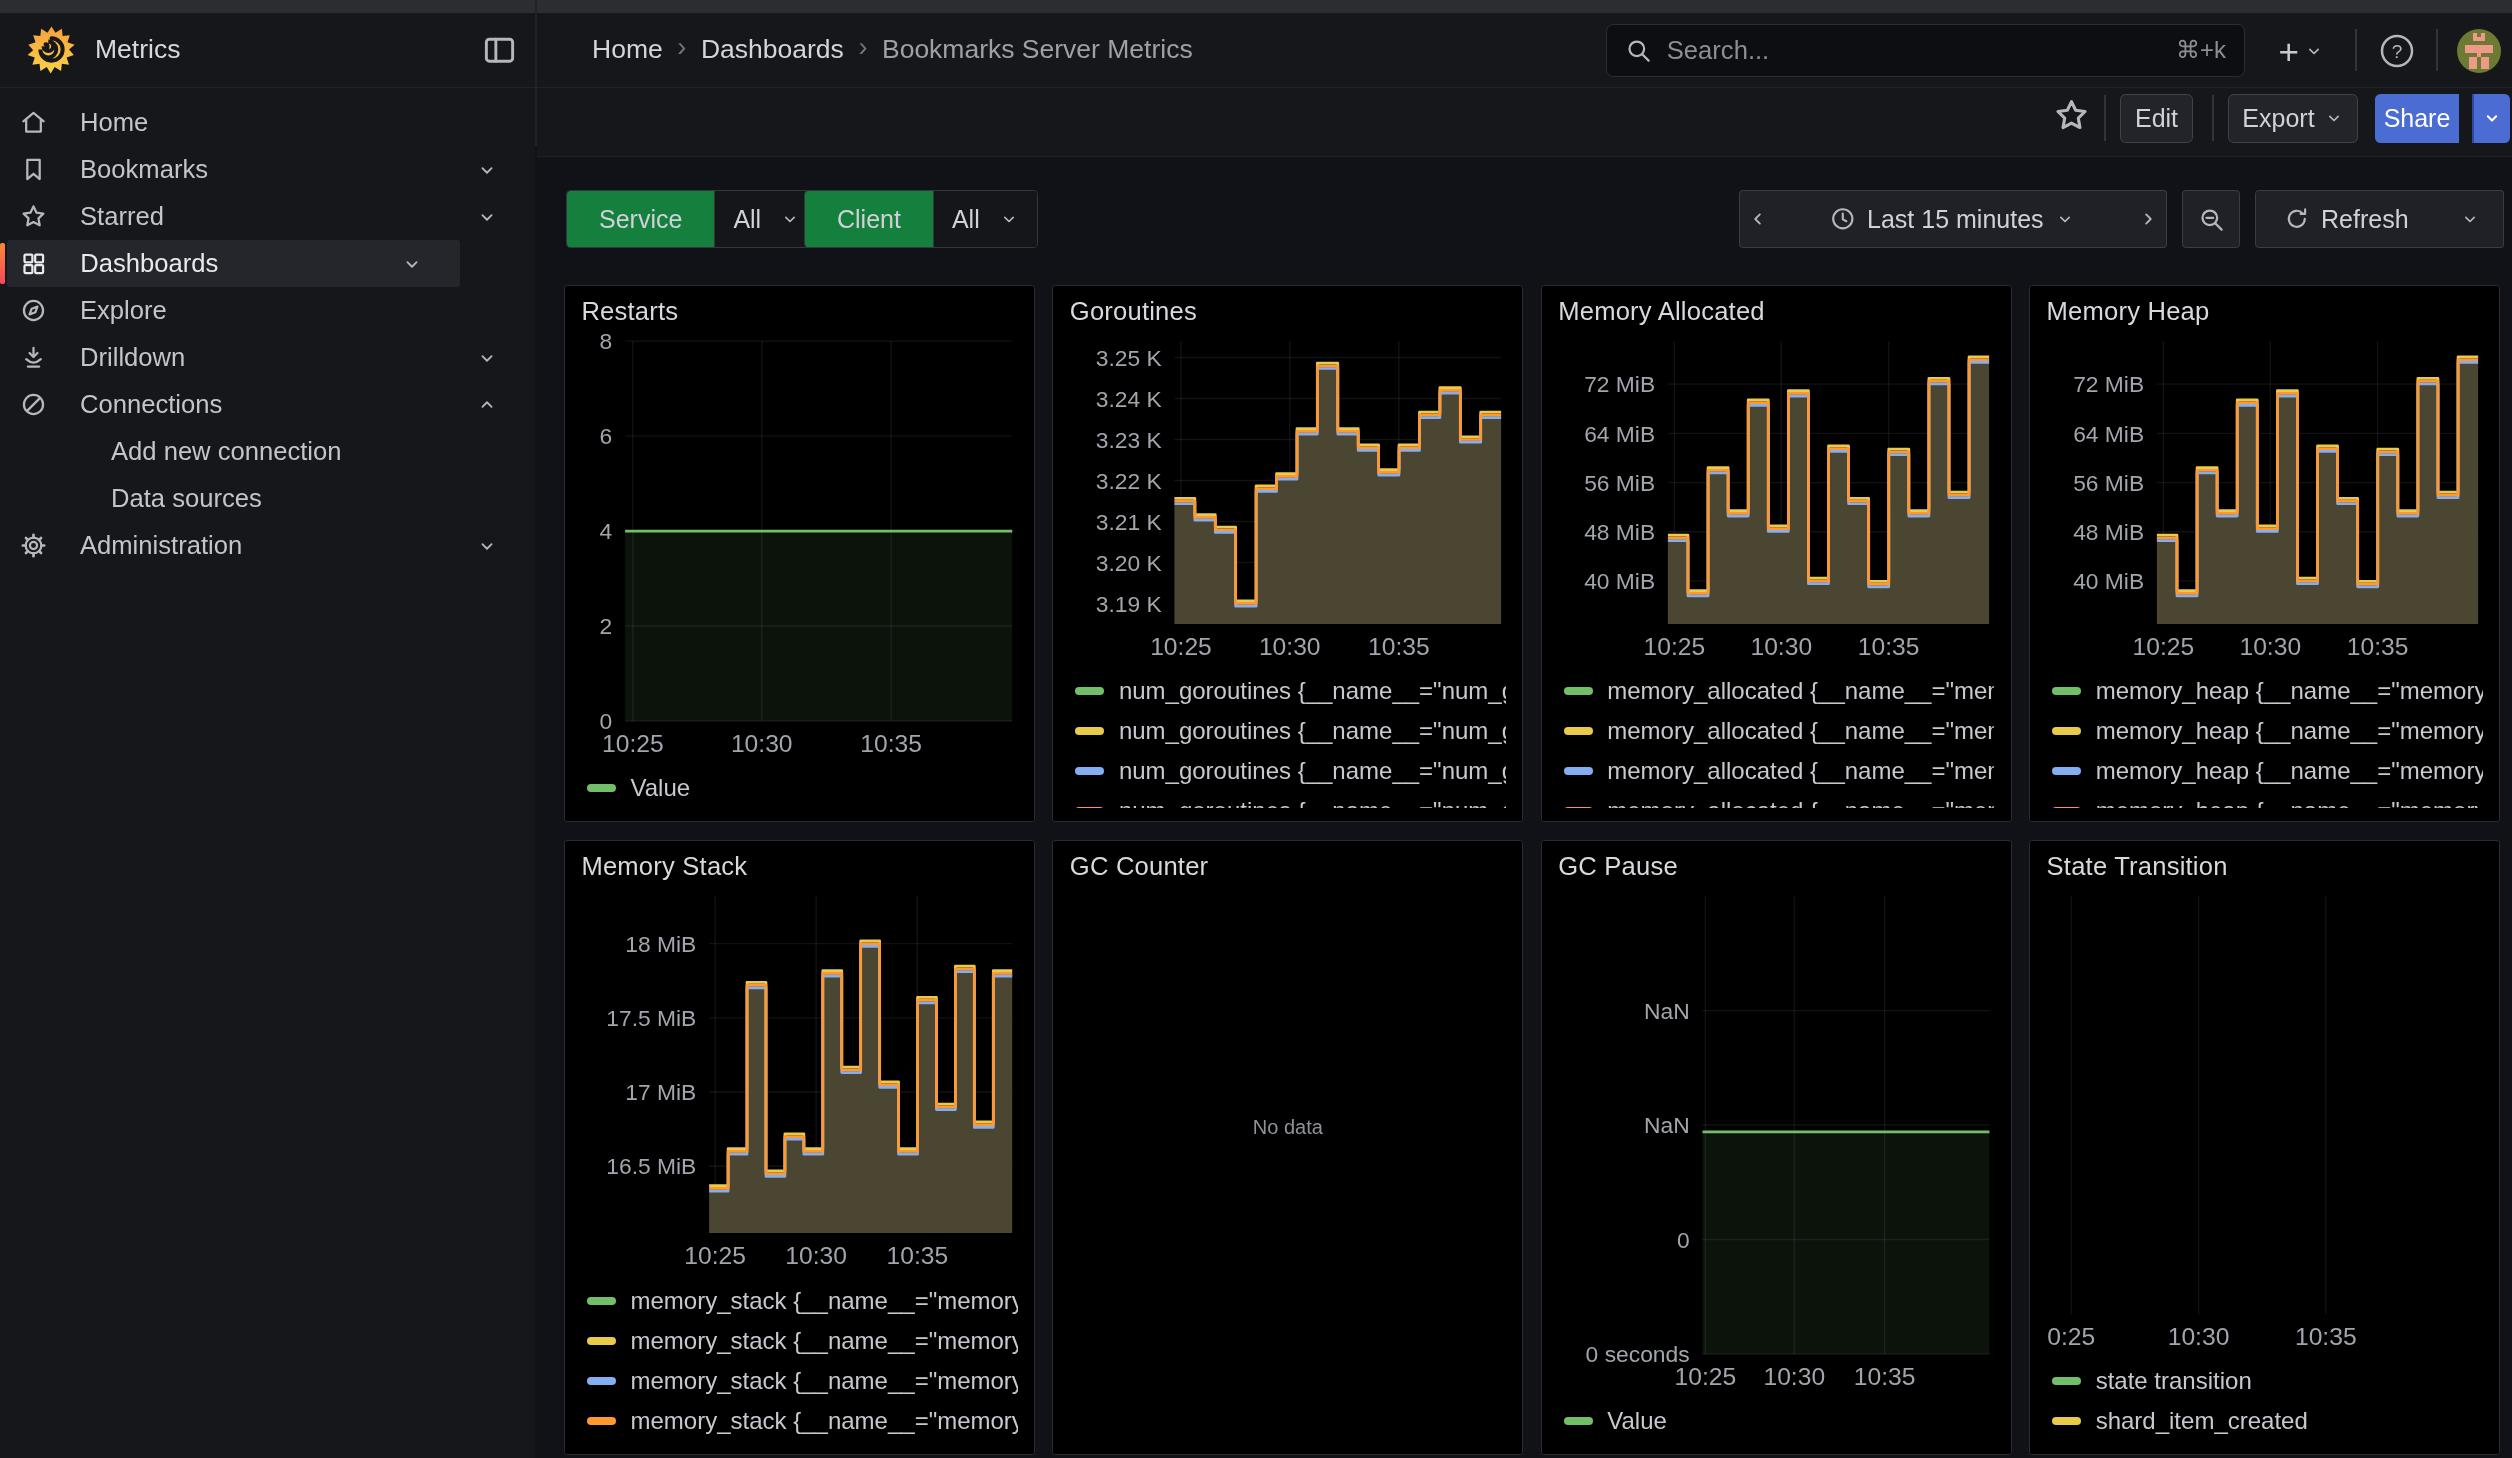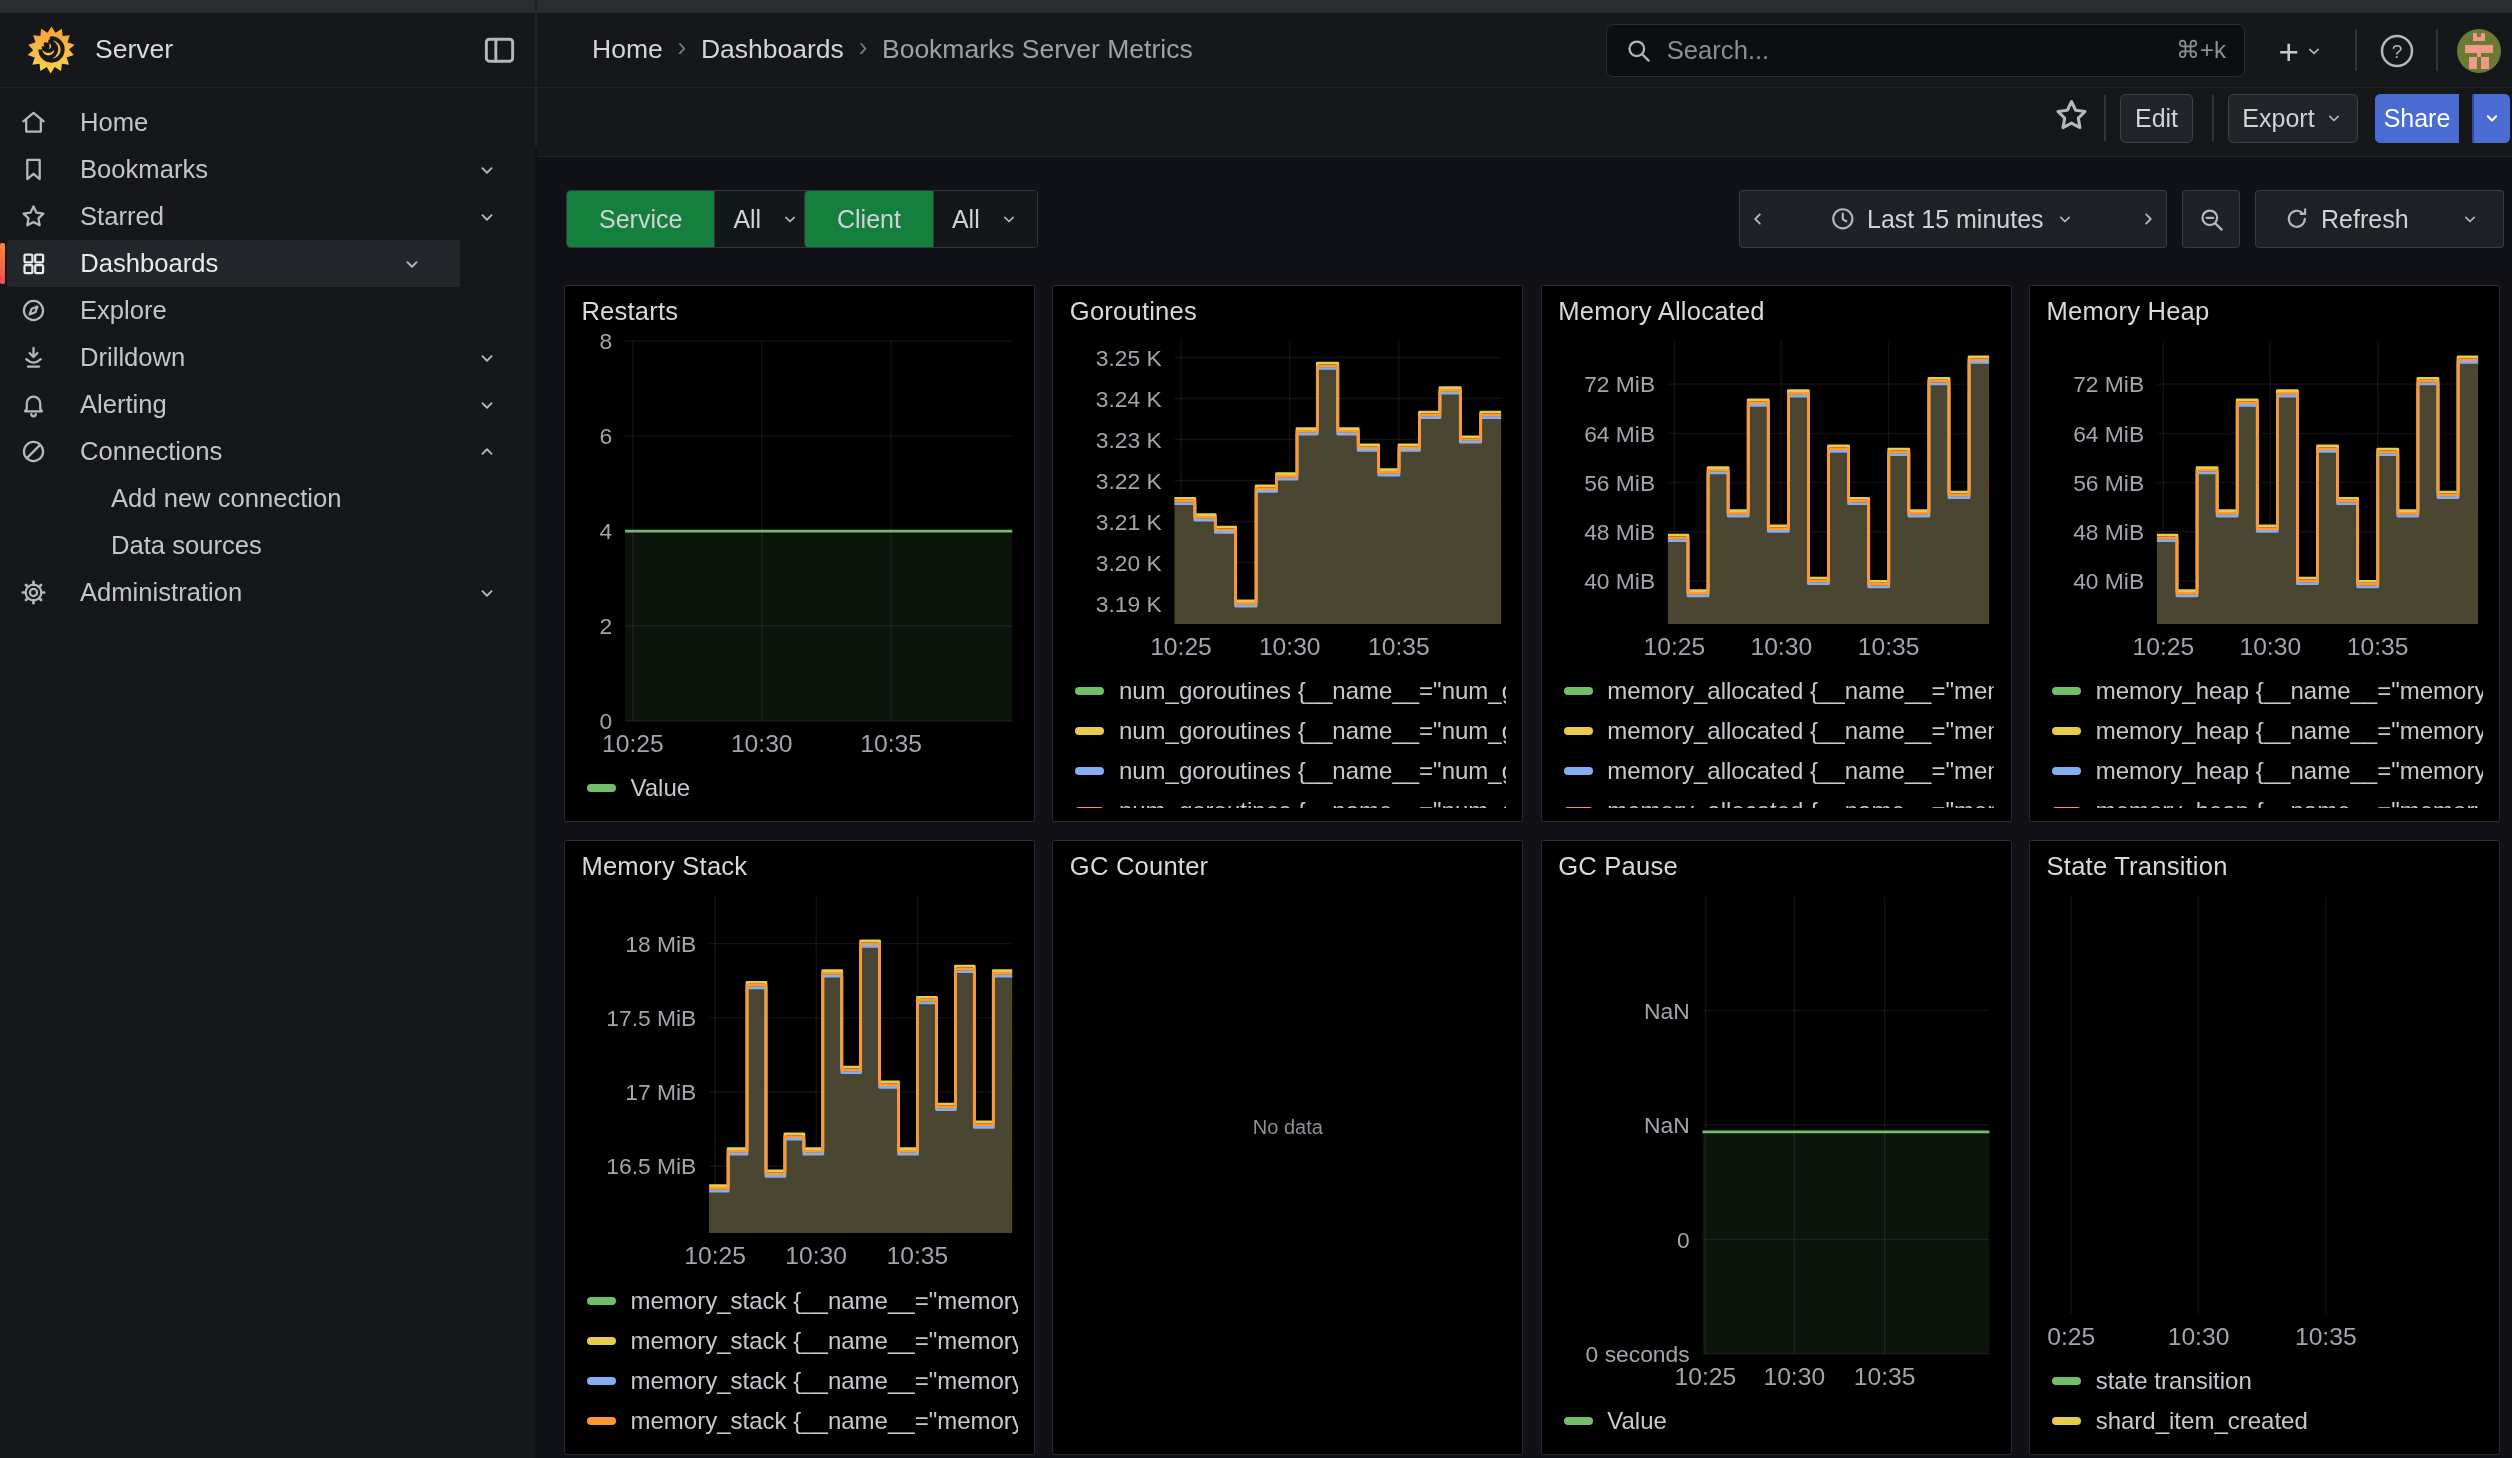--- a/index.html
+++ b/index.html
@@ -94,21 +94,21 @@
       <defs>
           <linearGradient id="glg" x1="0" y1="0" x2="0" y2="1">
         <stop offset="0" stop-color="#f9a03c"></stop>
             <stop offset="1" stop-color="#f8d24b"></stop>
       </linearGradient>
         </defs>
       <path fill="url(#glg)" d="M32 3 l5 8 8-5 1 9 9-1-3 9 9 3-7 6 6 7-9 3 3 9-9-1-1 9-8-5-5 8-5-8-8 5-1-9-9 1 3-9-9-3 7-6-6-7 9-3-3-9 9 1 1-9 8 5 Z"></path>
       <path fill="none" stroke="#17181c" stroke-width="5" stroke-linecap="round" d="M32 18 a14 14 0 1 1 -14 14 a10 10 0 1 0 10 -10 a6 6 0 1 1 -6 6 a2.5 2.5 0 1 0 2.5 -2.5"></path>
     </svg>
   </div>
-  <div class="brand-name">Server</div>
+  <div class="brand-name">Metrics</div>
   <div class="toggle-btn">
     <svg viewBox="0 0 24 24" width="35" height="35" class="stroke-ic">
       <rect x="3" y="5" width="18" height="15" rx="2"></rect>
         <line x1="9.5" y1="5" x2="9.5" y2="20"></line>
     </svg>
   </div>
 
   <nav class="breadcrumb">
     <span class="crumb">Home</span>
     <span class="crumb-sep">›</span>
@@ -245,34 +245,20 @@
   <div class="s-item">
     <span class="s-ic">
       <svg viewBox="0 0 24 24" width="27" height="27" class="stroke-ic">
           <path d="M12 3.5 V11"></path>
           <polyline points="8.5 8 12 11.5 15.5 8"></polyline>
           <path d="M5.5 13.5 q6.5 6 13 0"></path>
           <path d="M7 20 H17"></path>
         </svg>
       </span>
     <span class="s-label">Drilldown</span>
-    <span class="s-chev">
-        <svg viewBox="0 0 24 24" width="22" height="22" class="stroke-ic">
-          <polyline points="7 10 12 15 17 10"></polyline>
-        </svg>
-      </span>
-  </div>
-  <div class="s-item">
-    <span class="s-ic">
-      <svg viewBox="0 0 24 24" width="27" height="27" class="stroke-ic">
-          <path d="M6 16 V11 a6 6 0 0 1 12 0 V16 L19.5 18 H4.5 Z"></path>
-          <path d="M10 20.5 a2 2 0 0 0 4 0"></path>
-        </svg>
-      </span>
-    <span class="s-label">Alerting</span>
     <span class="s-chev">
         <svg viewBox="0 0 24 24" width="22" height="22" class="stroke-ic">
           <polyline points="7 10 12 15 17 10"></polyline>
         </svg>
       </span>
   </div>
   <div class="s-item">
     <span class="s-ic">
       <svg viewBox="0 0 24 24" width="27" height="27" class="stroke-ic">
           <circle cx="12" cy="12" r="8.5"></circle>

